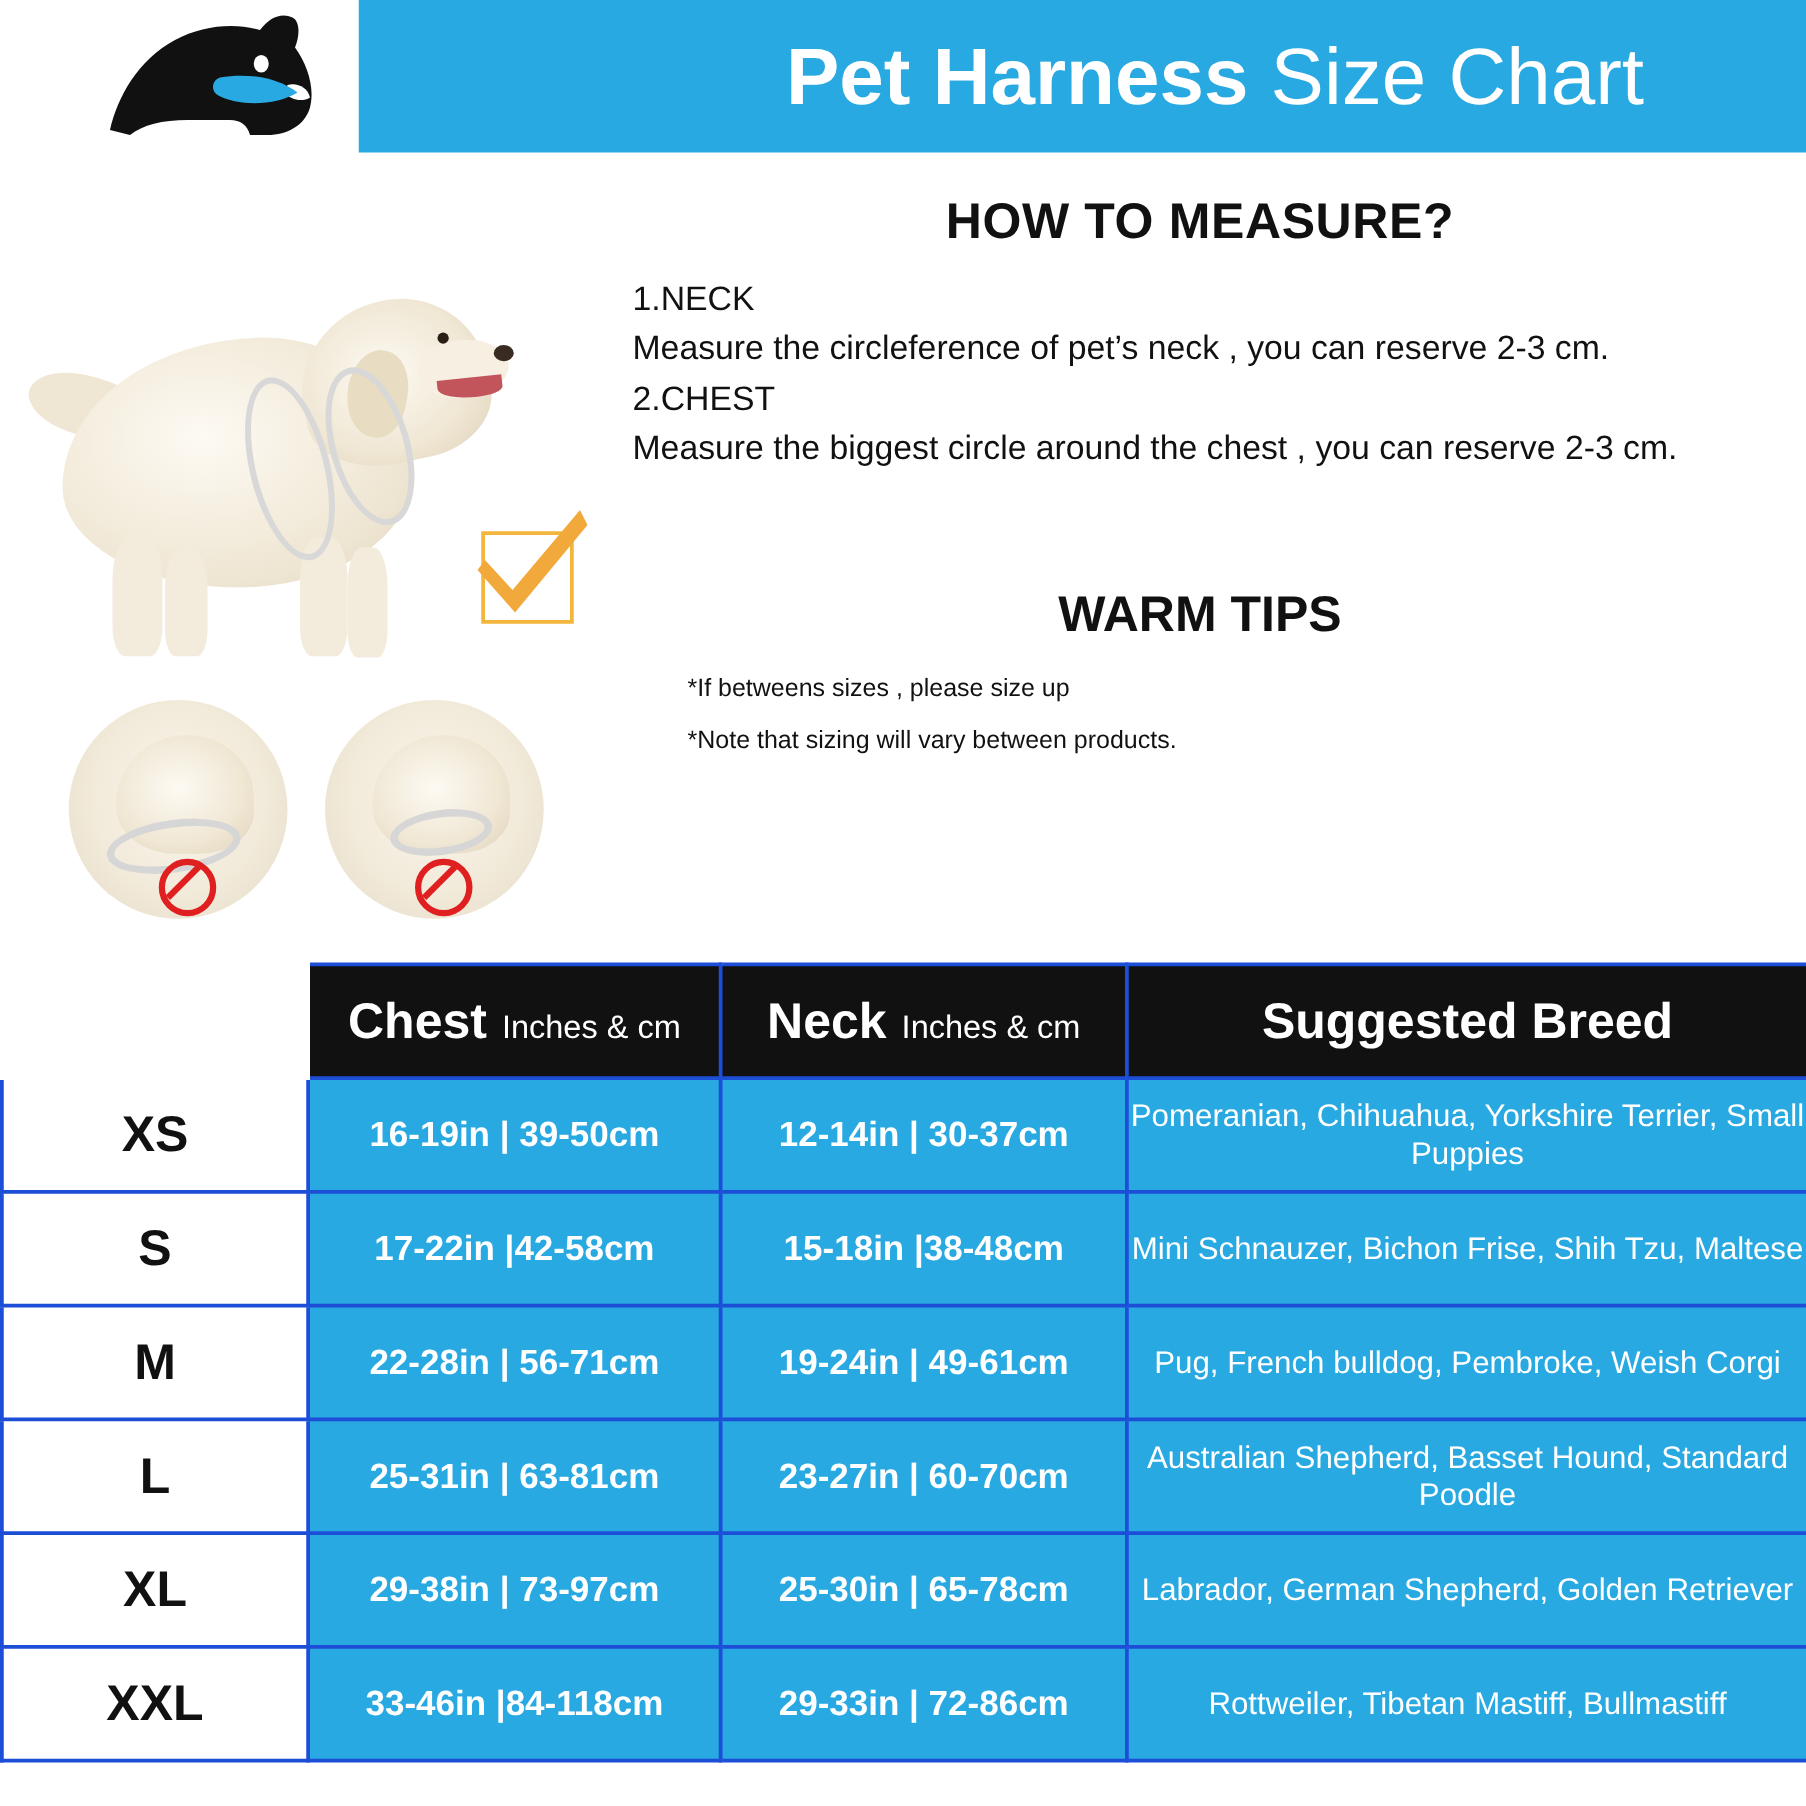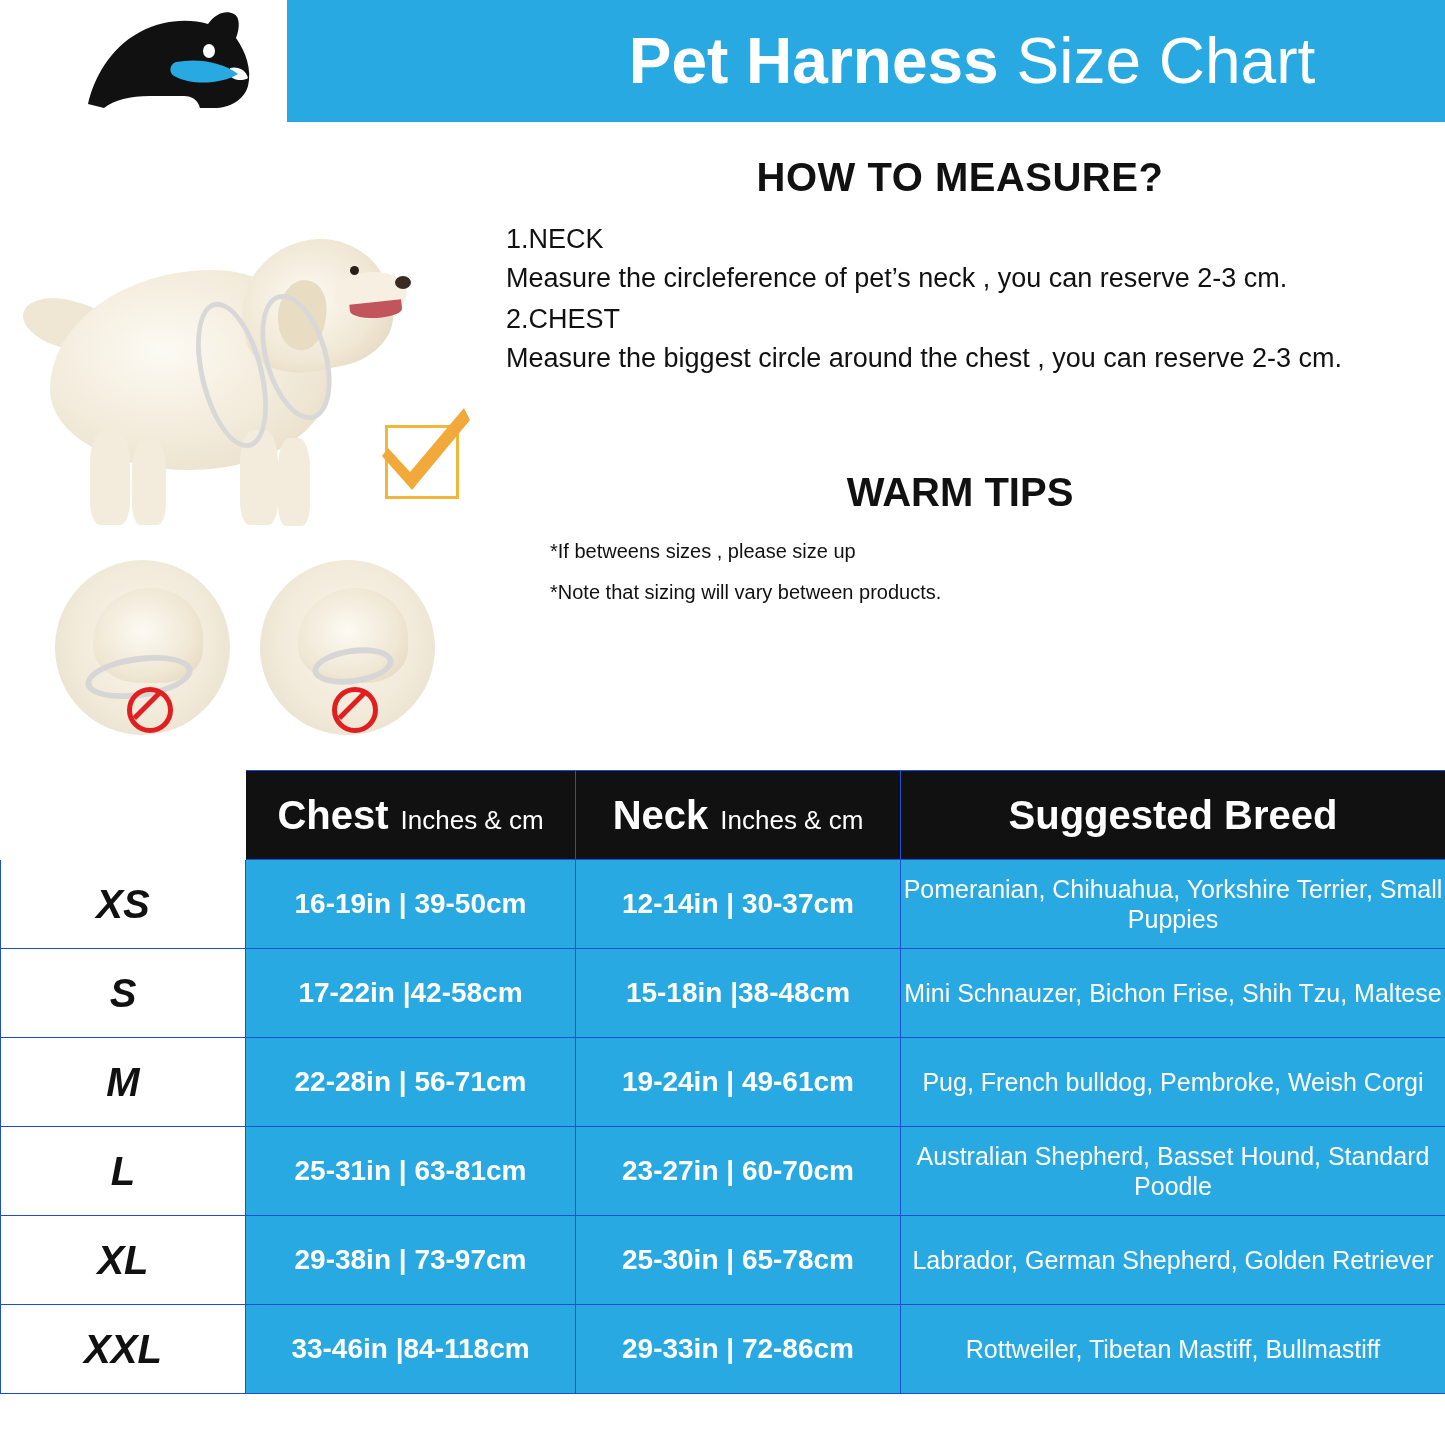--- a/index.html
+++ b/index.html
@@ -318,21 +318,21 @@
     width: 1445px;
     border-collapse: collapse;
     table-layout: fixed;
   }
   .size-table col.c-size { width: 245px; }
   .size-table col.c-chest { width: 330px; }
   .size-table col.c-neck { width: 325px; }
   .size-table col.c-breed { width: 545px; }
 
   .size-table th, .size-table td {
-    border: 1px solid #1d4ed8;
+    border: 3px solid #1d4ed8;
     padding: 0;
     text-align: center;
     vertical-align: middle;
   }
   .size-table thead th {
     background: #111111;
     color: #ffffff;
     height: 88px;
   }
   .th-corner {
@@ -359,21 +359,20 @@
     font-weight: bold;
   }
 
   .size-cell {
     background: #ffffff;
     color: #111111;
     font-size: 40px;
     font-weight: bold;
     height: 88px;
     border-left-color: #111111;
-    font-style: italic;
   }
   .val-cell {
     background: #29a9e1;
     color: #ffffff;
     font-size: 28px;
     font-weight: bold;
     height: 88px;
   }
   .breed-cell {
     background: #29a9e1;

